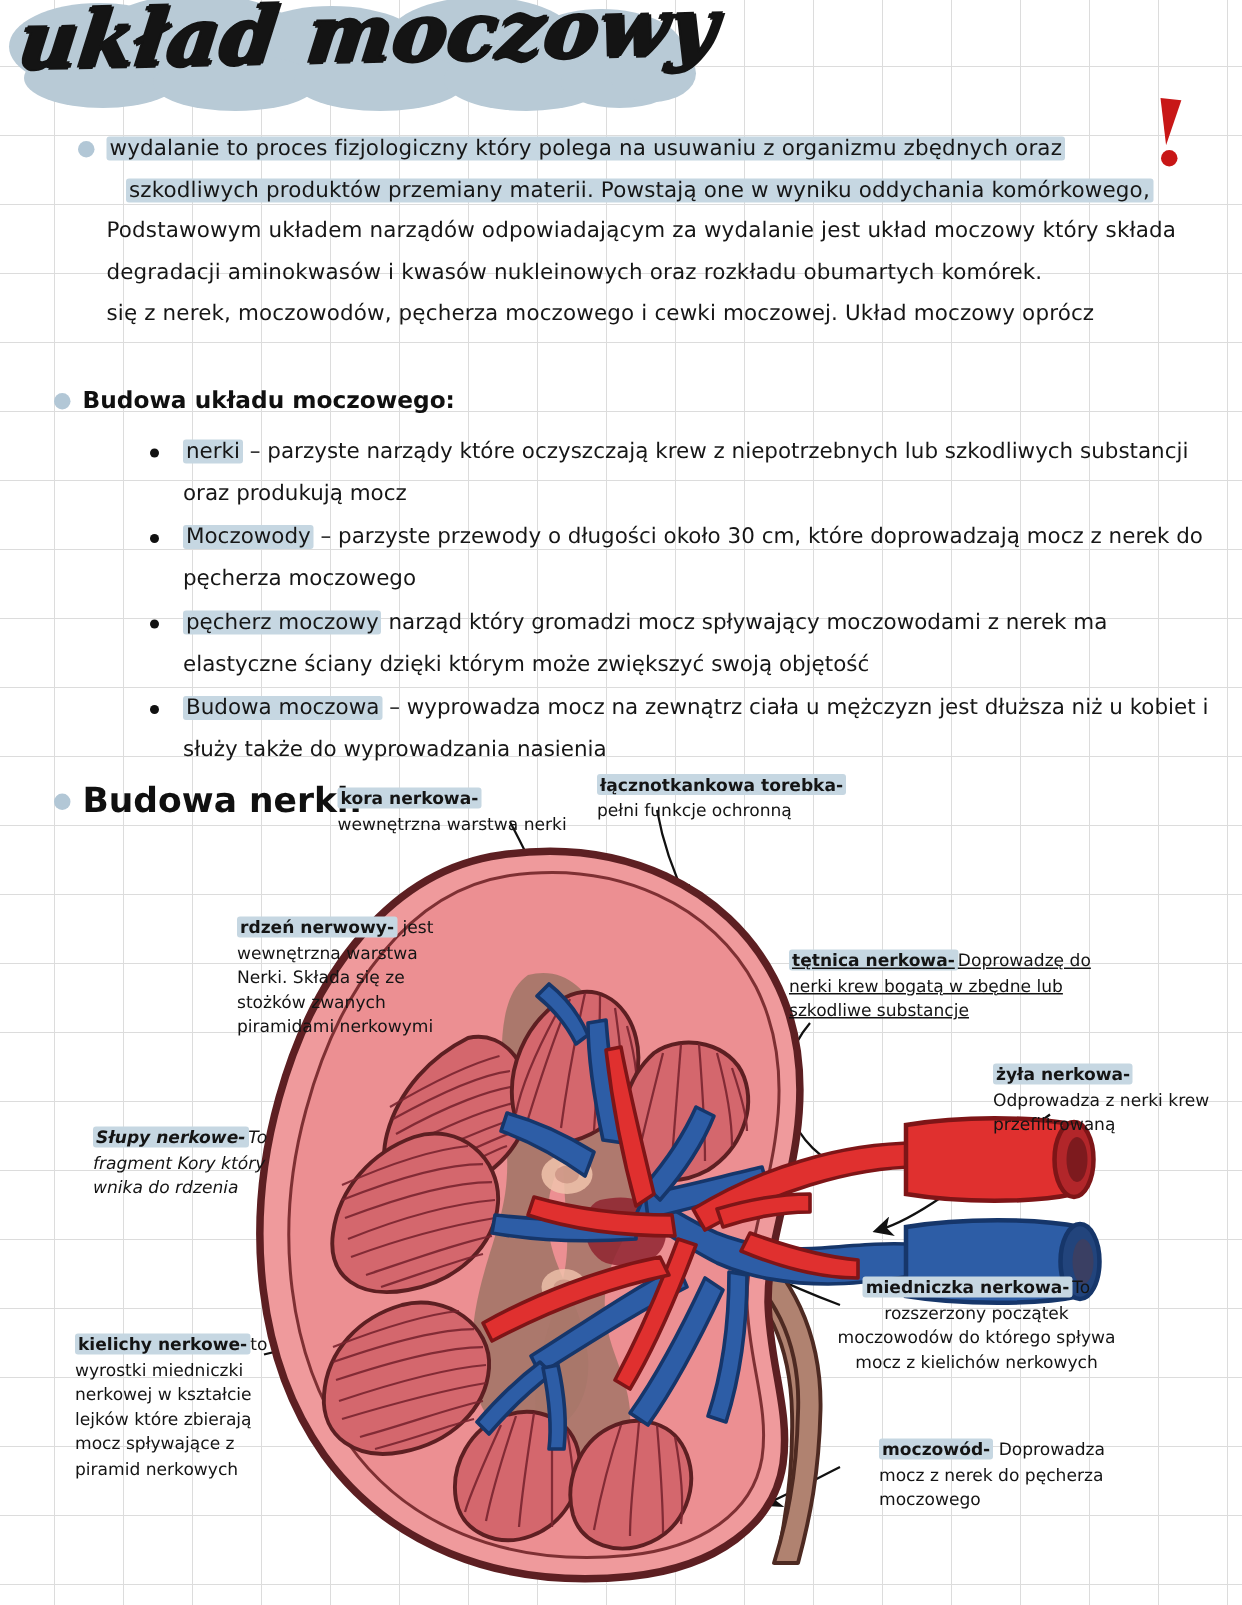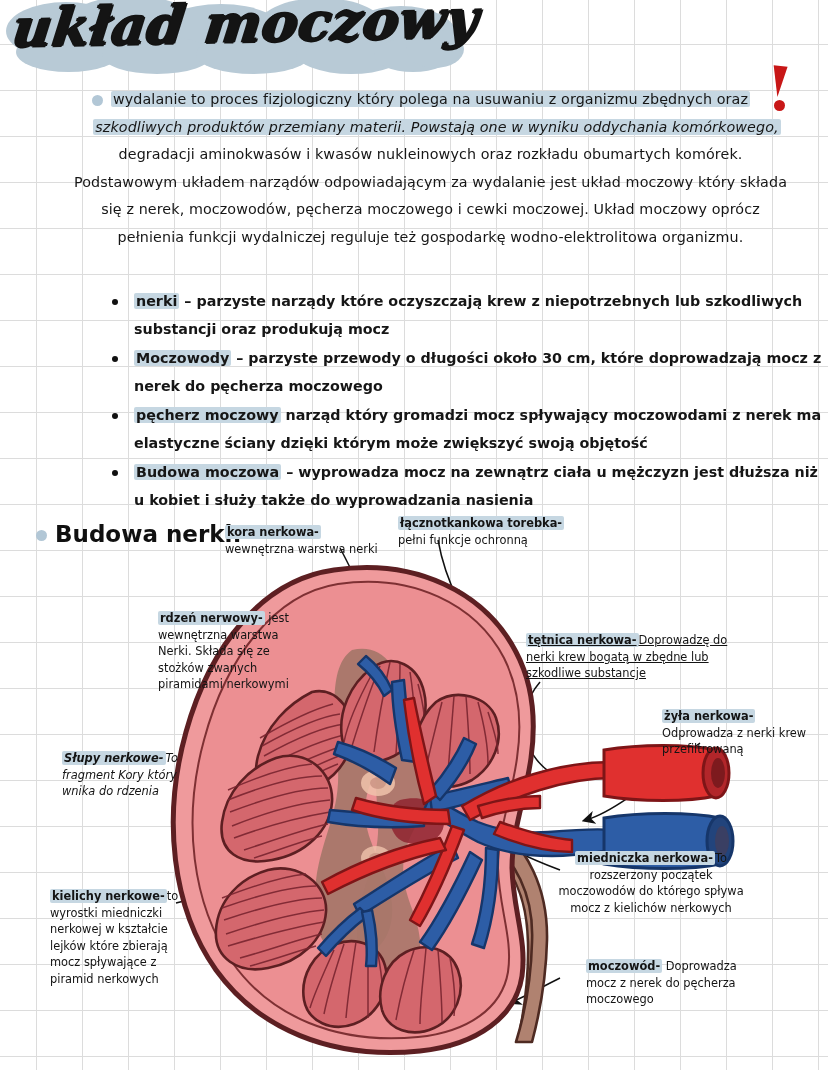--- a/index.html
+++ b/index.html
@@ -68,36 +68,36 @@
     letter-spacing:.1px;
   }
   .hl{ background:#c6d7e2; padding:0 2px; border-radius:2px; }
   .bulletdot{
     display:inline-block;width:11px;height:11px;border-radius:50%;
     background:#b2c7d6;vertical-align:middle;margin-right:8px;
   }
 
   
   #intro{
-    position:absolute;left:36px;top:86px;width:770px;text-align:center;
+    position:absolute;left:52px;top:86px;width:770px;
   }
   #intro .line{ display:block; }
   #intro .line1{ text-indent:0; }
 
   
   #sec1-head{
     position:absolute;left:36px;top:258px;
     font-family:"DejaVu Sans", sans-serif;
     font-weight:bold;font-size:15.5px;color:#101010;
   }
   #sec1-head .txt{ background:none; }
 
   
   #bullets{
-    position:absolute;left:104px;top:288px;width:720px;font-weight:bold;
+    position:absolute;left:92px;top:288px;width:720px;
   }
   .bl{
     position:relative;padding-left:30px;margin-bottom:2px;
   }
   .bl::before{
     content:"";position:absolute;left:8px;top:11px;
     width:6px;height:6px;border-radius:50%;background:#111;
   }
   .bl .body{
     font-family:"DejaVu Sans", sans-serif;
@@ -147,27 +147,29 @@
 
     <div id="excl">
       <div class="bar"></div>
         <div class="dot"></div>
     </div>
 
     <div id="intro" class="note">
       <div class="line line1">
         <span class="bulletdot"></span><span class="hl">wydalanie to proces fizjologiczny który polega na usuwaniu z organizmu zbędnych oraz</span>
       </div>
-      <div class="line" style="padding-left:32px;font-style:italic;"><span class="hl">szkodliwych produktów przemiany materii. Powstają one w wyniku oddychania komórkowego,</span></div>
+      <div class="line" style="padding-left:32px;"><span class="hl">szkodliwych produktów przemiany materii. Powstają one w wyniku oddychania komórkowego,</span></div>
+      <div class="line" style="padding-left:19px;"><span>Podstawowym układem narządów odpowiadającym za wydalanie jest układ moczowy który składa</span></div>
       <div class="line" style="padding-left:19px;"><span>degradacji aminokwasów i kwasów nukleinowych oraz rozkładu obumartych komórek.</span></div>
-      <div class="line" style="padding-left:19px;"><span>Podstawowym układem narządów odpowiadającym za wydalanie jest układ moczowy który składa</span></div>
       <div class="line" style="padding-left:19px;"><span>się z nerek, moczowodów, pęcherza moczowego i cewki moczowej. Układ moczowy oprócz</span></div>
-      <div class="line" style="padding-left:19px;"><span>pełnienia funkcji wydalniczej reguluje też gospodarkę wodno-elektrolitowa organizmu.</span></div>
-    </div>
-
+    </div>
+
+    <div id="sec1-head">
+      <span class="bulletdot"></span><span class="txt">Budowa układu moczowego:</span>
+    </div>
 
     <div id="bullets">
       <div class="bl">
         <div class="body"><span class="term">nerki</span><span> – parzyste narządy które oczyszczają krew z niepotrzebnych lub szkodliwych substancji oraz produkują mocz</span></div>
       </div>
       <div class="bl">
         <div class="body"><span class="term">Moczowody</span><span> – parzyste przewody o długości około 30 cm, które doprowadzają mocz z nerek do pęcherza moczowego</span></div>
       </div>
       <div class="bl">
         <div class="body"><span class="term">pęcherz moczowy</span><span> narząd który gromadzi mocz spływający moczowodami z nerek ma elastyczne ściany dzięki którym może zwiększyć swoją objętość</span></div>

